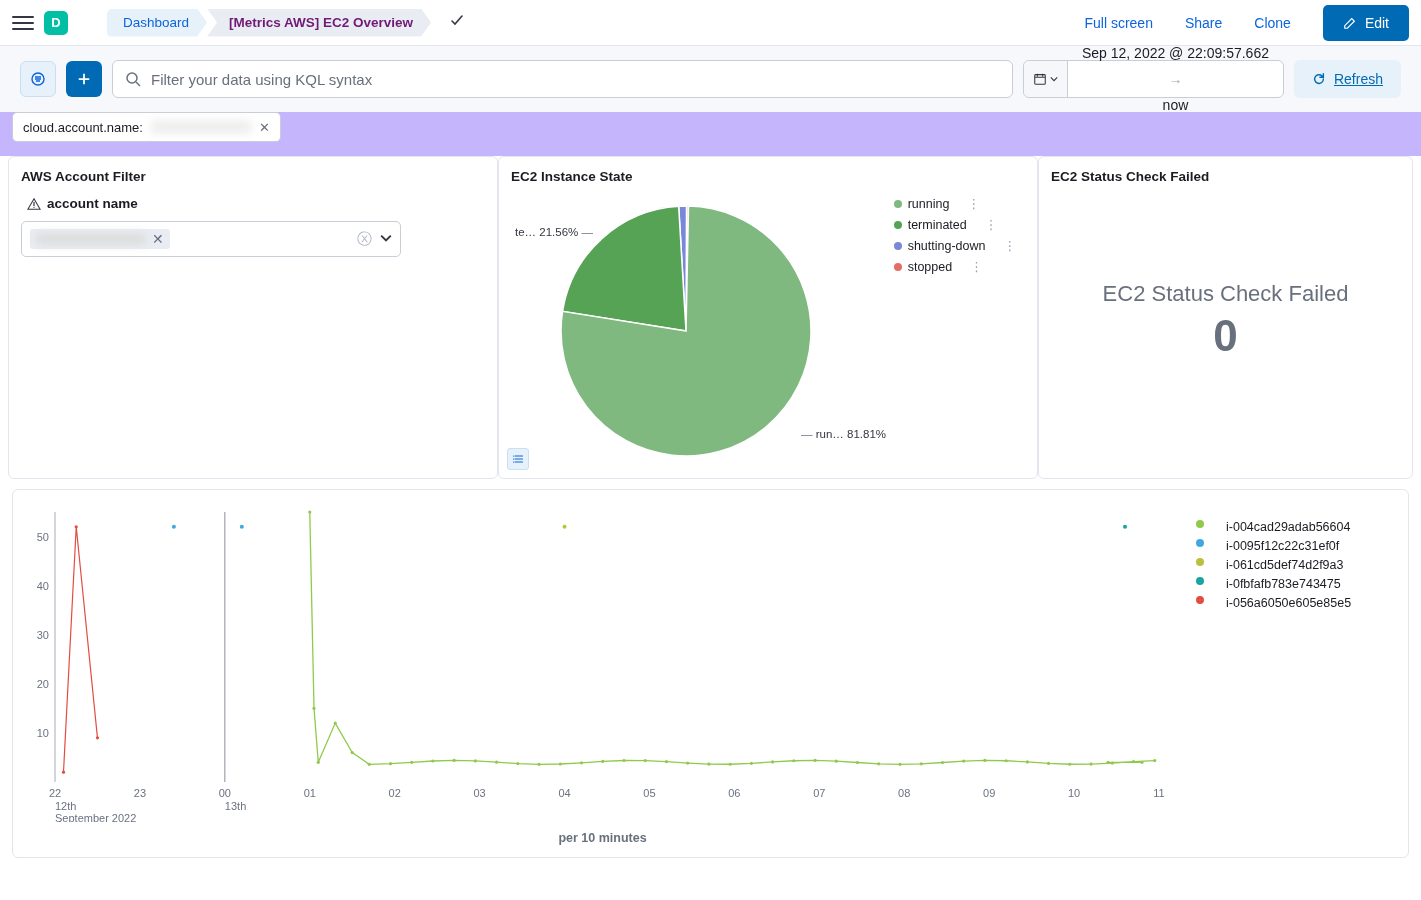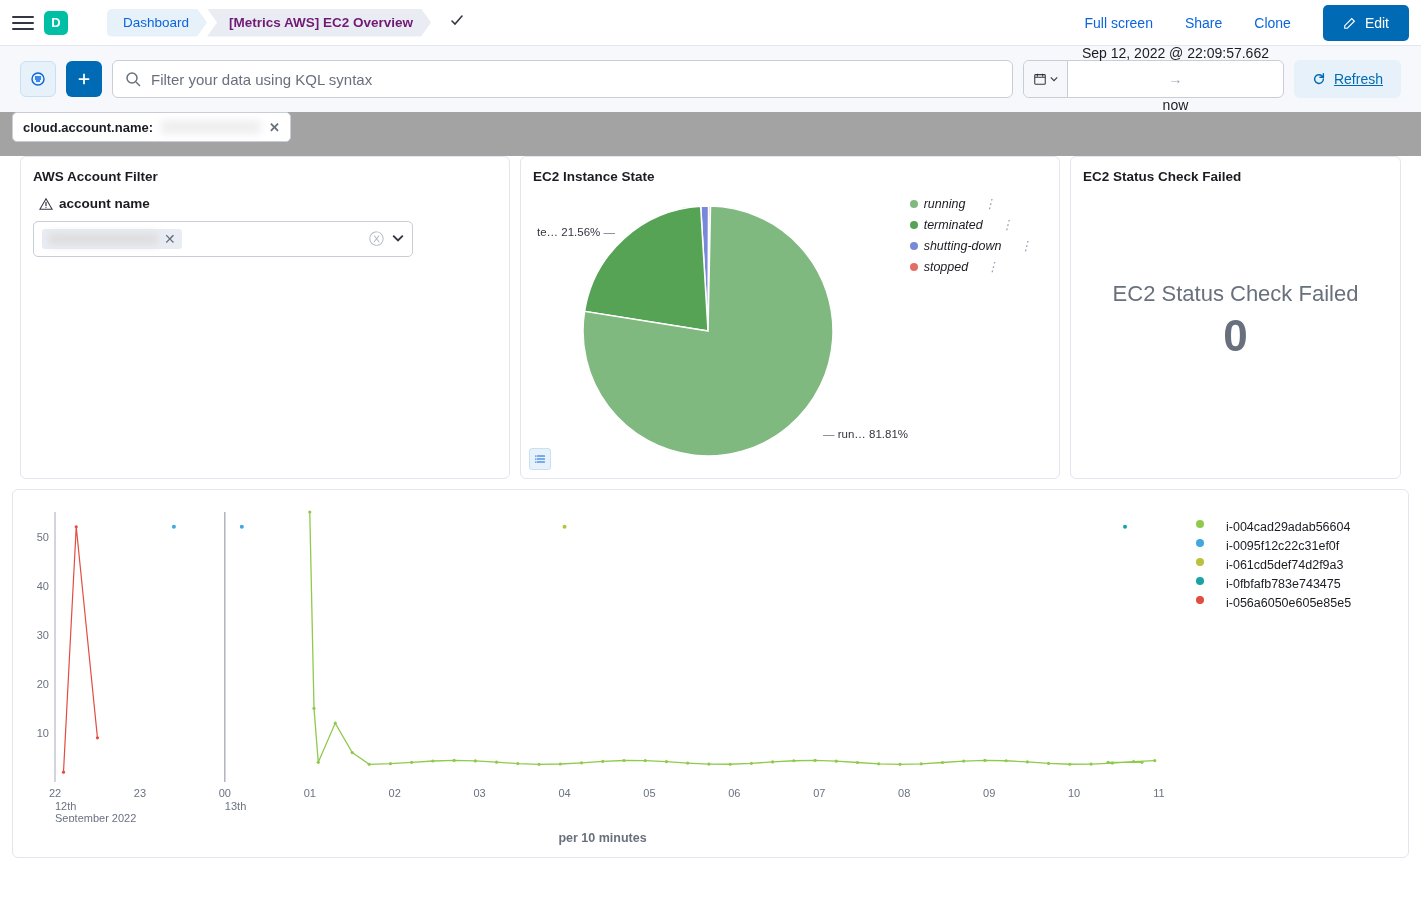--- a/index.html
+++ b/index.html
@@ -24,41 +24,41 @@
   .q-btn.solid{background:#006bb4;color:#fff;}
   .searchbox{ flex:1; height:38px; border:1px solid #c9cdd6; border-radius:6px; background:#fff; display:flex;align-items:center; padding:0 12px; gap:10px;}
   .searchbox input{ border:none; outline:none; flex:1; font-size:15px; color:#343741; background:transparent;}
   .searchbox input::placeholder{color:#69707d;}
   .timerange{ height:38px; border:1px solid #c9cdd6; border-radius:6px; background:#fff; display:flex; align-items:center;}
   .tr-cal{ width:44px;height:100%;border-right:1px solid #c9cdd6; background:#f5f7fa; display:flex;align-items:center;justify-content:center;gap:3px;border-radius:6px 0 0 6px;}
   .tr-text{ padding:0 14px; display:flex;align-items:center; gap:10px;flex-direction:column;}
   .tr-arrow{color:#98a2b3;}
   .refresh-btn{ height:38px; border-radius:6px; background:#e6f1fa; color:#006bb4; display:flex;align-items:center; padding:0 18px; gap:8px; font-weight:500; text-decoration:underline; cursor:pointer;}
   
-  .filterchips{ padding:0 12px 14px 12px; background:#a3a3a3;font-weight:bold;}
+  .filterchips{ padding:0 12px 14px 12px; background:#c4b5fd;}
   .chip{ display:inline-flex; align-items:center; height:30px; padding:0 10px; border:1px solid #c9cdd6; border-radius:5px; background:#fff; font-size:13px; gap:8px;}
   .chip .blur{ filter: blur(4px); background:#eee; border-radius:3px; width:100px; height:14px;}
   .chip .x{color:#69707d; cursor:pointer;}
   
-  .grid{ display:grid; grid-template-columns: 490px 540px 1fr; gap:10px; padding:0 20px;}
+  .grid{ display:grid; grid-template-columns: 490px 540px 1fr; padding:0 8px;}
   .panel{ border:1px solid #e3e6ef; border-radius:6px; background:#fff; padding:12px; position:relative;}
   .panel-title{ font-weight:700; font-size:13.5px; margin-bottom:12px;}
   .panel-row{ min-height:310px;}
   
   .accfilter-label{ display:flex; align-items:center; gap:6px; font-weight:600; margin:6px 0 10px 6px; font-size:13.5px;}
   .warn-icon{ width:14px;height:14px; display:inline-flex; align-items:center; justify-content:center;}
   .combo{ display:flex; align-items:center; border:1px solid #c9cdd6; border-radius:5px; height:36px; padding:0 8px; gap:8px; width:380px;}
   .combo .tag{ display:inline-flex;align-items:center; background:#e9edf3; border-radius:3px; padding:2px 6px; gap:6px;}
   .combo .tag .blur{ filter: blur(4px); background:#ddd; width:110px; height:12px;}
   .combo .spacer{flex:1}
   .combo .clear{ color:#b0b7c3; cursor:pointer; font-size:15px;}
   .combo .caret{ color:#343741; cursor:pointer;}
   
   .pie-wrap{ position:relative; height:270px; display:flex;}
-  .pie-legend{ position:absolute; right:16px; top:0; font-size:12.5px;font-style:italic;}
+  .pie-legend{ position:absolute; right:10px; top:0; font-size:12.5px;}
   .pie-legend .row{display:flex;align-items:center; gap:6px; margin-bottom:6px;}
   .dot{width:8px;height:8px;border-radius:50%; display:inline-block;}
   .glyph-dots{ color:#98a2b3; margin-left:12px; letter-spacing:-1px; cursor:pointer;}
   .pielabel{position:absolute; font-size:11.5px; color:#343741;}
   .listbtn{ position:absolute; left:8px; bottom:8px; width:22px;height:22px; border:1px solid #c9dff4; border-radius:3px; background:#e6f1fa; color:#0b64dd; display:flex;align-items:center;justify-content:center; font-size:12px;}
   
   .metric-big{ display:flex; flex-direction:column; align-items:center; justify-content:center; height:250px; text-align:center;}
   .metric-title{ color:#69707d; font-size:22px; margin-bottom:4px;}
   .metric-value{ color:#69707d; font-size:44px; font-weight:700;}
   

